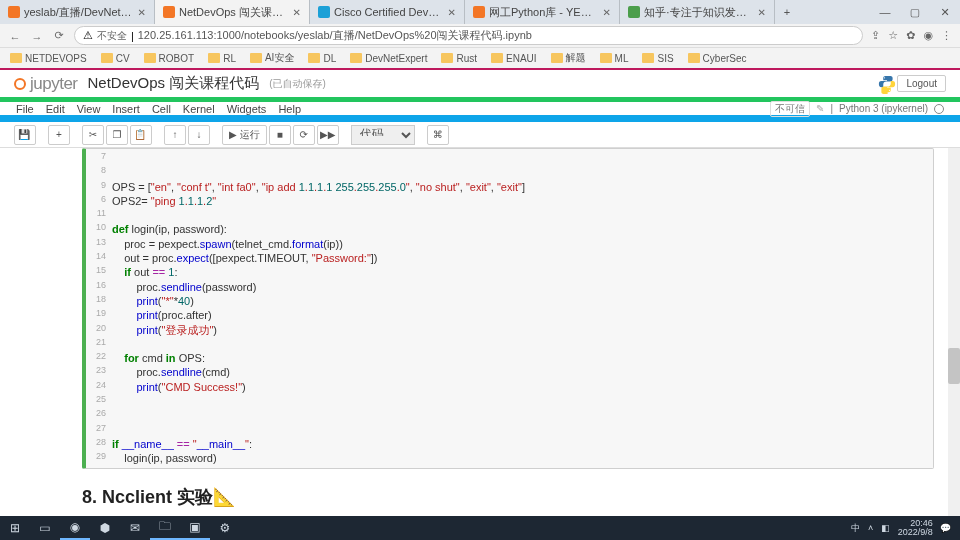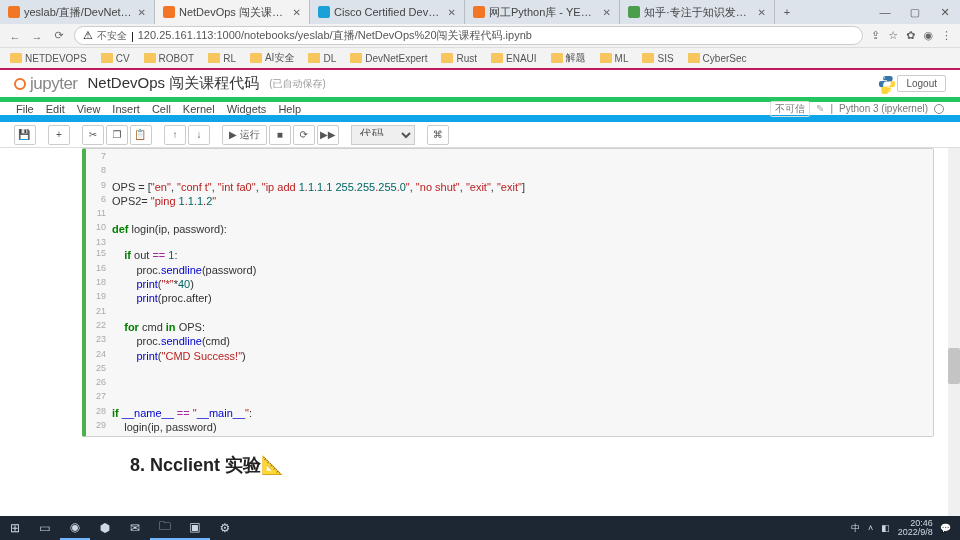--- a/index.html
+++ b/index.html
@@ -53,21 +53,21 @@
 .inputarea { flex:1; border:1px solid #cfcfcf; border-left:4px solid #4caf50; border-radius:2px; background:#f7f7f7; padding:2px 0; font-family:monospace; font-size:11px; line-height:1.3; }
 .codeline { display:flex; }
 .gutter { width:26px; text-align:right; padding-right:6px; color:#aaa; font-size:9px; user-select:none; }
 .code { white-space:pre; color:#333; }
 .kw { color:#008000; font-weight:bold;text-align:center; }
 .str { color:#ba2121; }
 .num { color:#006666; }
 .fn { color:#0000cc; }
 .op { color:#a626a4; }
 .mdcell { margin-left:68px; padding:6px 0; }
-.mdh { font-size:18px; font-weight:bold; color:#222; margin-bottom:6px;margin-left:48px; }
+.mdh { font-size:18px; font-weight:bold; color:#222; margin-bottom:6px; }
 .taskbar { position:absolute; bottom:0; left:0; right:0; height:24px; background:#1d2733; display:flex; align-items:center; }
 .taskbar .titem { width:30px; height:24px; display:flex; align-items:center; justify-content:center; color:#cfd8e2; font-size:12px; }
 .taskbar .active-t { border-bottom:2px solid #6fb7ff; }
 .tray { margin-left:auto; display:flex; align-items:center; gap:8px; padding-right:8px; color:#cfd8e2; font-size:9px; }
 .tray-time { text-align:right; line-height:1; }
 </style>
 </head>
 <body>
 
 <div class="titlebar">
@@ -221,36 +221,45 @@
           <div class="codeline">
             <span class="gutter">11</span>
             <span class="code"> </span>
           </div>
           <div class="codeline">
             <span class="gutter">10</span>
             <span class="code"><span class="kw">def</span> login(ip, password):</span>
           </div>
           <div class="codeline">
             <span class="gutter">13</span>
+            <span class="code">    proc = pexpect.<span class="fn">spawn</span>(telnet_cmd.<span class="fn">format</span>(ip))</span>
+          </div>
+          <div class="codeline">
+            <span class="gutter">14</span>
+            <span class="code">    out = proc.<span class="fn">expect</span>([pexpect.TIMEOUT, <span class="str">"Password:"</span>])</span>
           </div>
           <div class="codeline">
             <span class="gutter">15</span>
             <span class="code">    <span class="kw">if</span> out <span class="op">==</span> <span class="num">1</span>:</span>
           </div>
           <div class="codeline">
             <span class="gutter">16</span>
             <span class="code">        proc.<span class="fn">sendline</span>(password)</span>
           </div>
           <div class="codeline">
             <span class="gutter">18</span>
             <span class="code">        <span class="fn">print</span>(<span class="str">"*"</span>*<span class="num">40</span>)</span>
           </div>
           <div class="codeline">
             <span class="gutter">19</span>
             <span class="code">        <span class="fn">print</span>(proc.after)</span>
+          </div>
+          <div class="codeline">
+            <span class="gutter">20</span>
+            <span class="code">        <span class="fn">print</span>(<span class="str">"登录成功"</span>)</span>
           </div>
           <div class="codeline">
             <span class="gutter">21</span>
             <span class="code"> </span>
           </div>
           <div class="codeline">
             <span class="gutter">22</span>
             <span class="code">    <span class="kw">for</span> cmd <span class="kw">in</span> OPS:</span>
           </div>
           <div class="codeline">

